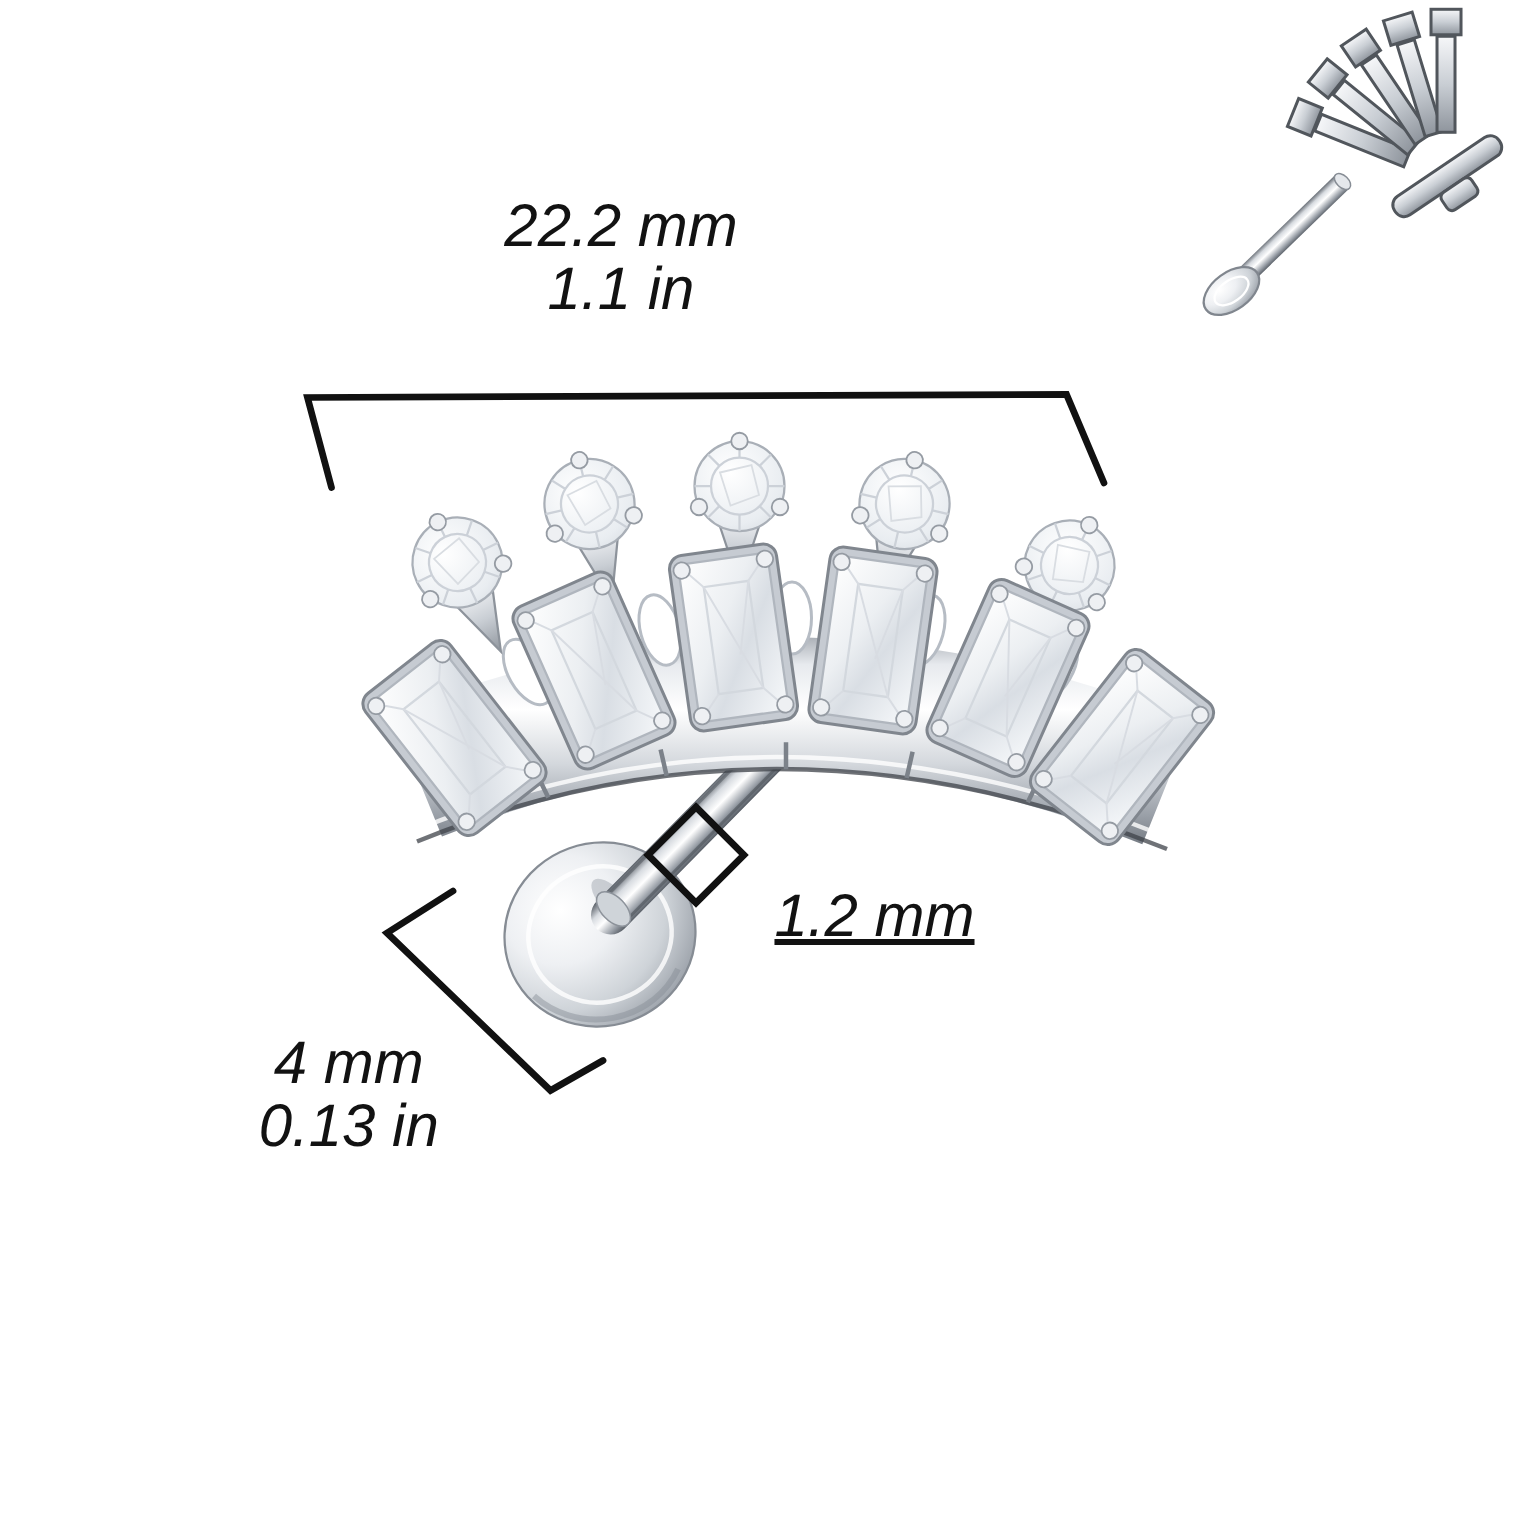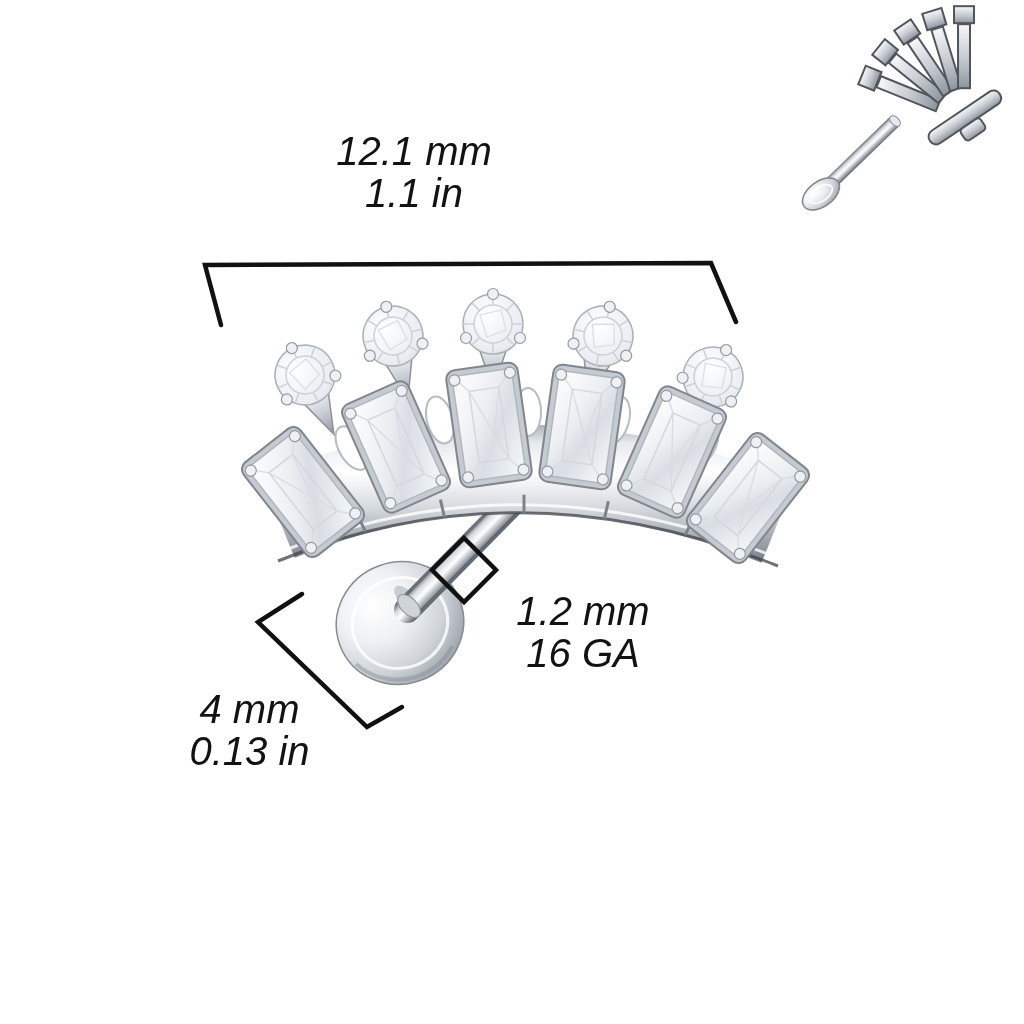--- a/index.html
+++ b/index.html
@@ -1,22 +1,22 @@
 <!DOCTYPE html>
 <html><head>
 <meta charset="utf-8">
 <style>
   html,body{margin:0;padding:0;background:#ffffff;}
   .canvas{position:relative;width:1024px;height:1024px;background:#ffffff;overflow:hidden;
           font-family:"Liberation Sans",sans-serif;}
   .dim{position:absolute;font-style:italic;font-size:40px;line-height:1.06;color:#121212;
        text-align:center;white-space:nowrap;}
   .dim-top{left:264px;top:130px;width:300px;}
-  .dim-gauge{left:478px;top:590px;width:210px;}
-  .dim-base{left:147px;top:688px;width:205px;text-align:center;}
+  .dim-gauge{left:478px;top:590px;width:210px;text-decoration:underline;}
+  .dim-base{left:130px;top:688px;width:205px;text-align:center;}
   svg{position:absolute;left:0;top:0;}
 </style>
 </head>
 <body>
 
 <div class="canvas">
 
   <svg width="1024" height="1024" viewBox="0 0 1024 1024">
     <defs>
       <linearGradient id="metal" x1="0" y1="416" x2="0" y2="566" gradientUnits="userSpaceOnUse">
@@ -170,27 +170,26 @@
           <rect x="-6" y="-58" width="12" height="64" fill="url(#metal2)" stroke="#51565c" stroke-width="2"></rect>
           <rect x="-10" y="-76" width="20" height="17" fill="url(#metal2)" stroke="#51565c" stroke-width="2"></rect>
         </g>
         <rect x="-42" y="28" width="84" height="15" rx="7" fill="url(#metal2)" stroke="#51565c" stroke-width="2"></rect>
         <rect x="-12" y="43" width="24" height="14" rx="4" fill="url(#metal2)" stroke="#51565c" stroke-width="2"></rect>
       </g>
     </g>
   </svg>
 
   <div class="dim dim-top">
-    <div>12.1 mm</div>
+    <div>22.2 mm</div>
     <div>1.1 in</div>
   </div>
 
   <div class="dim dim-gauge">
     <div>1.2 mm</div>
-    <div>16 GA</div>
   </div>
 
   <div class="dim dim-base">
     <div>4 mm</div>
     <div>0.13 in</div>
   </div>
 
 </div>
 
 </body></html>

